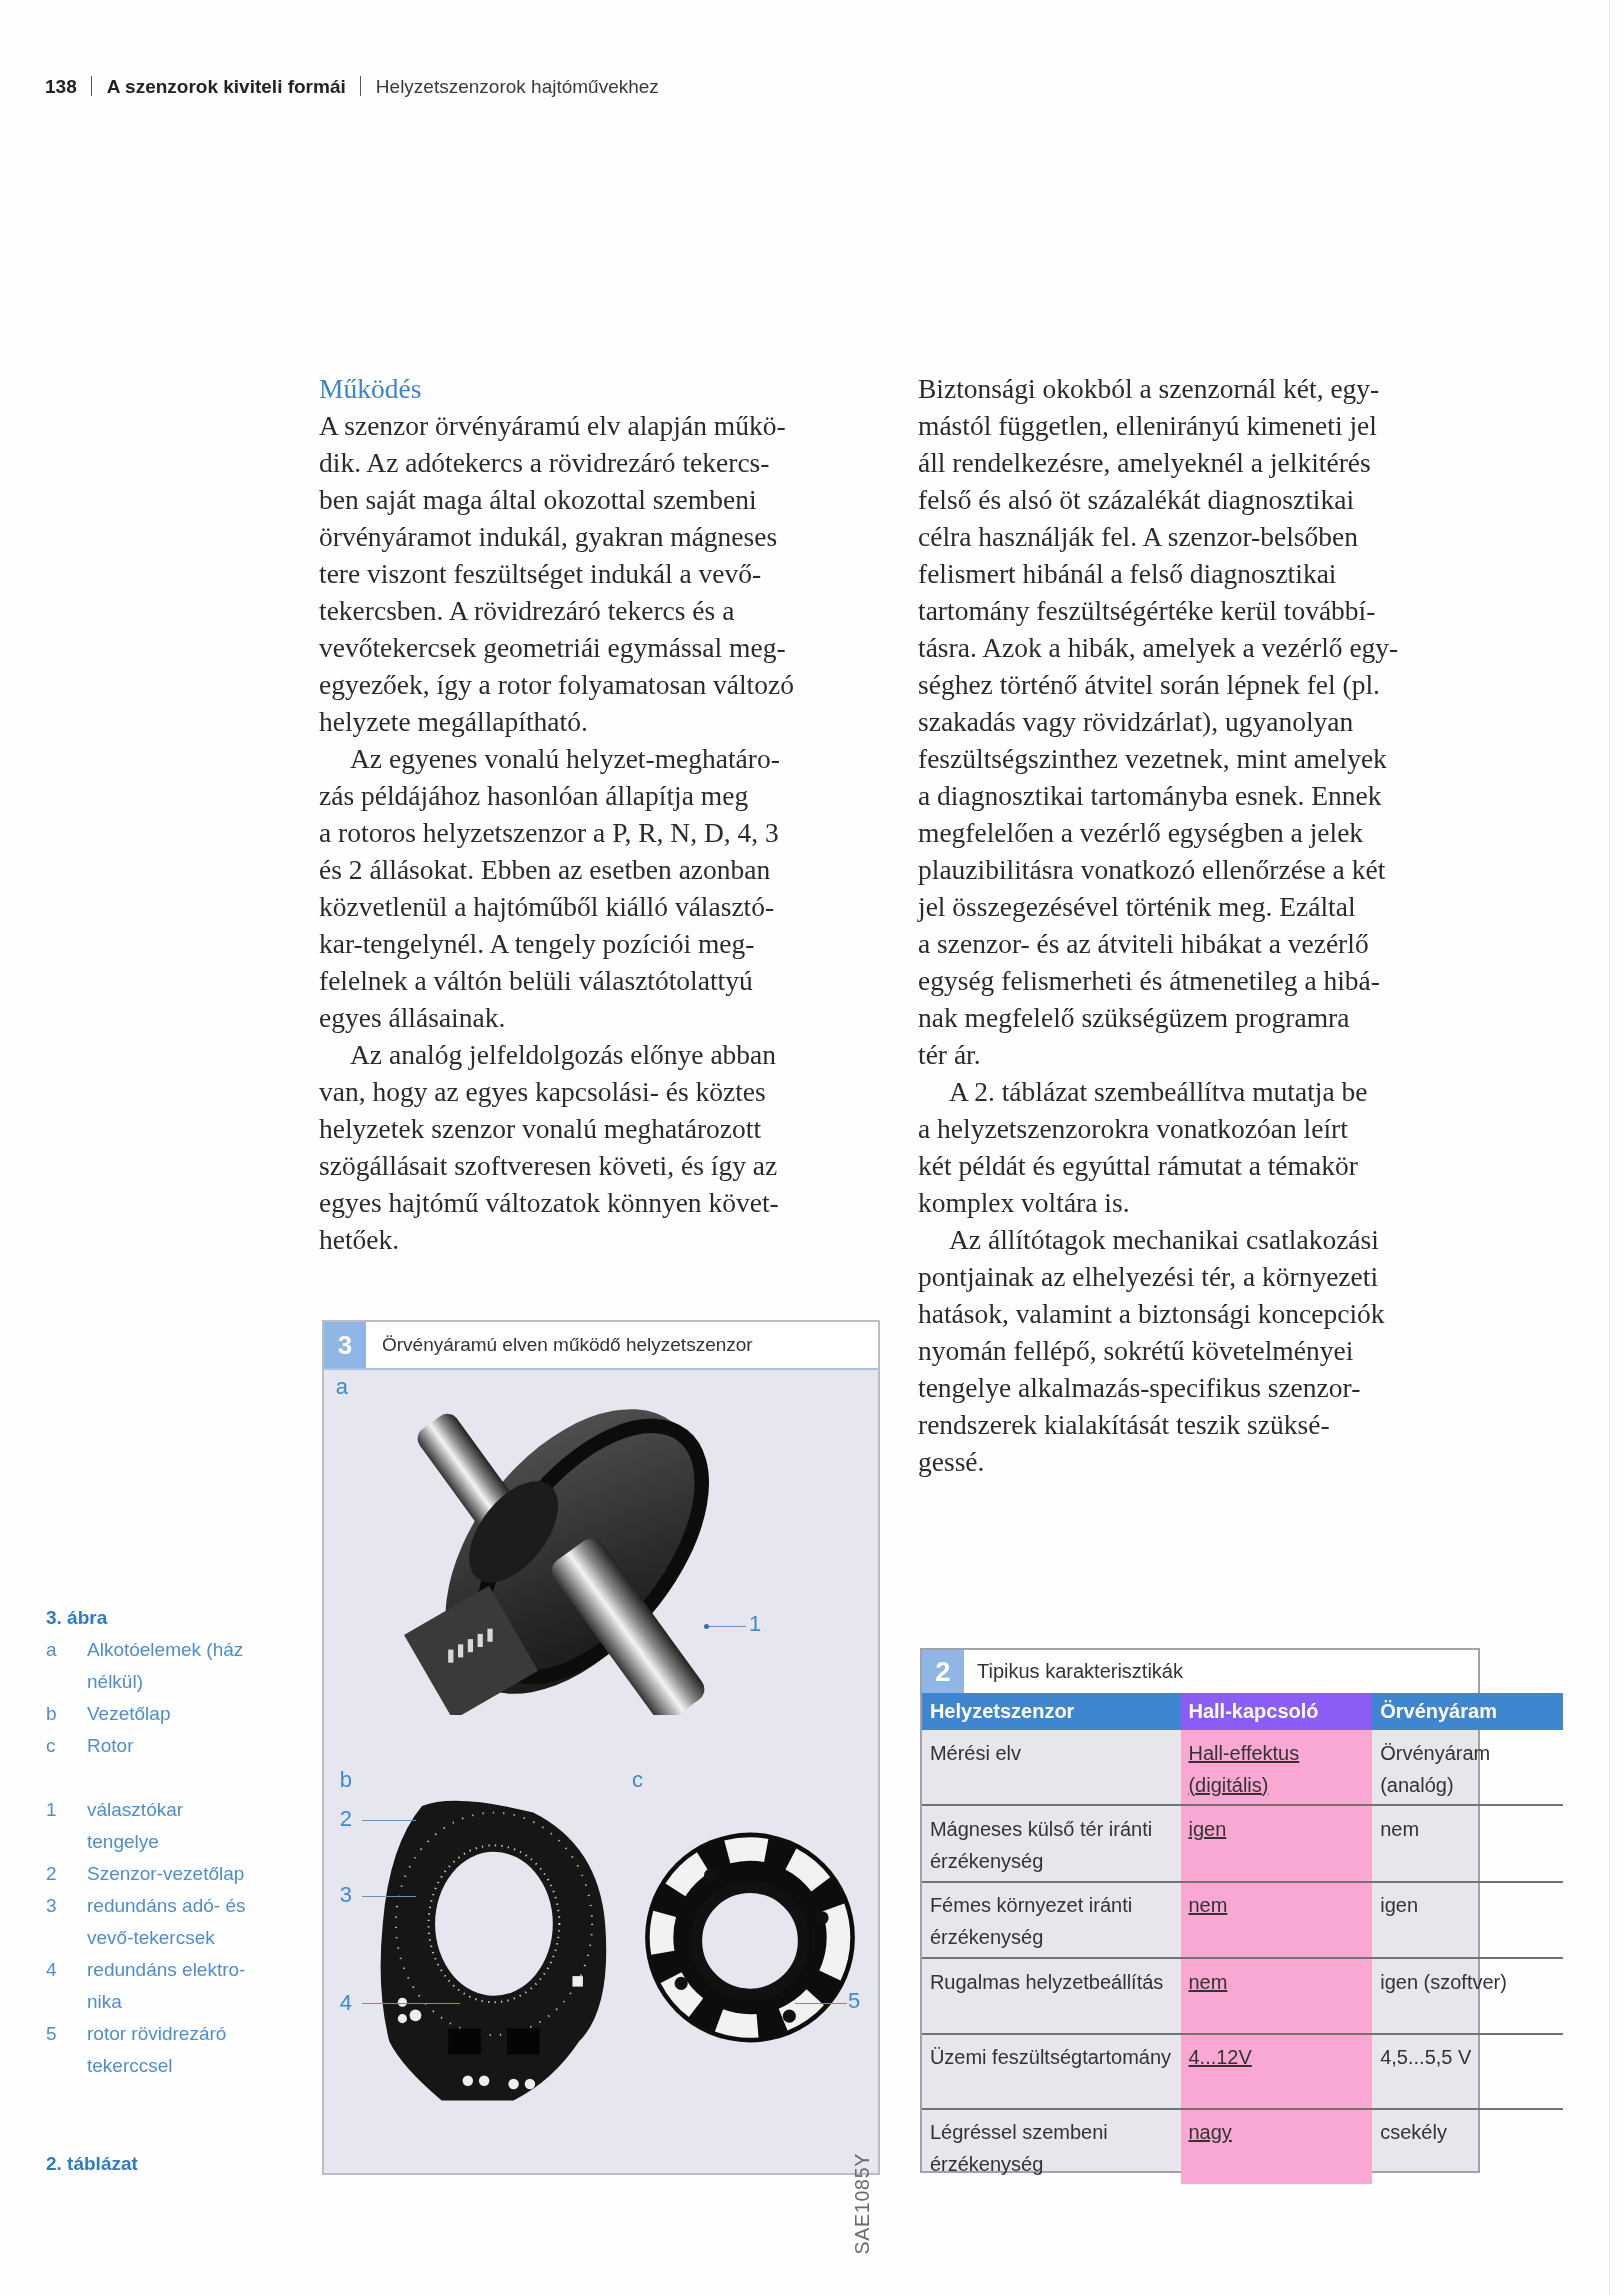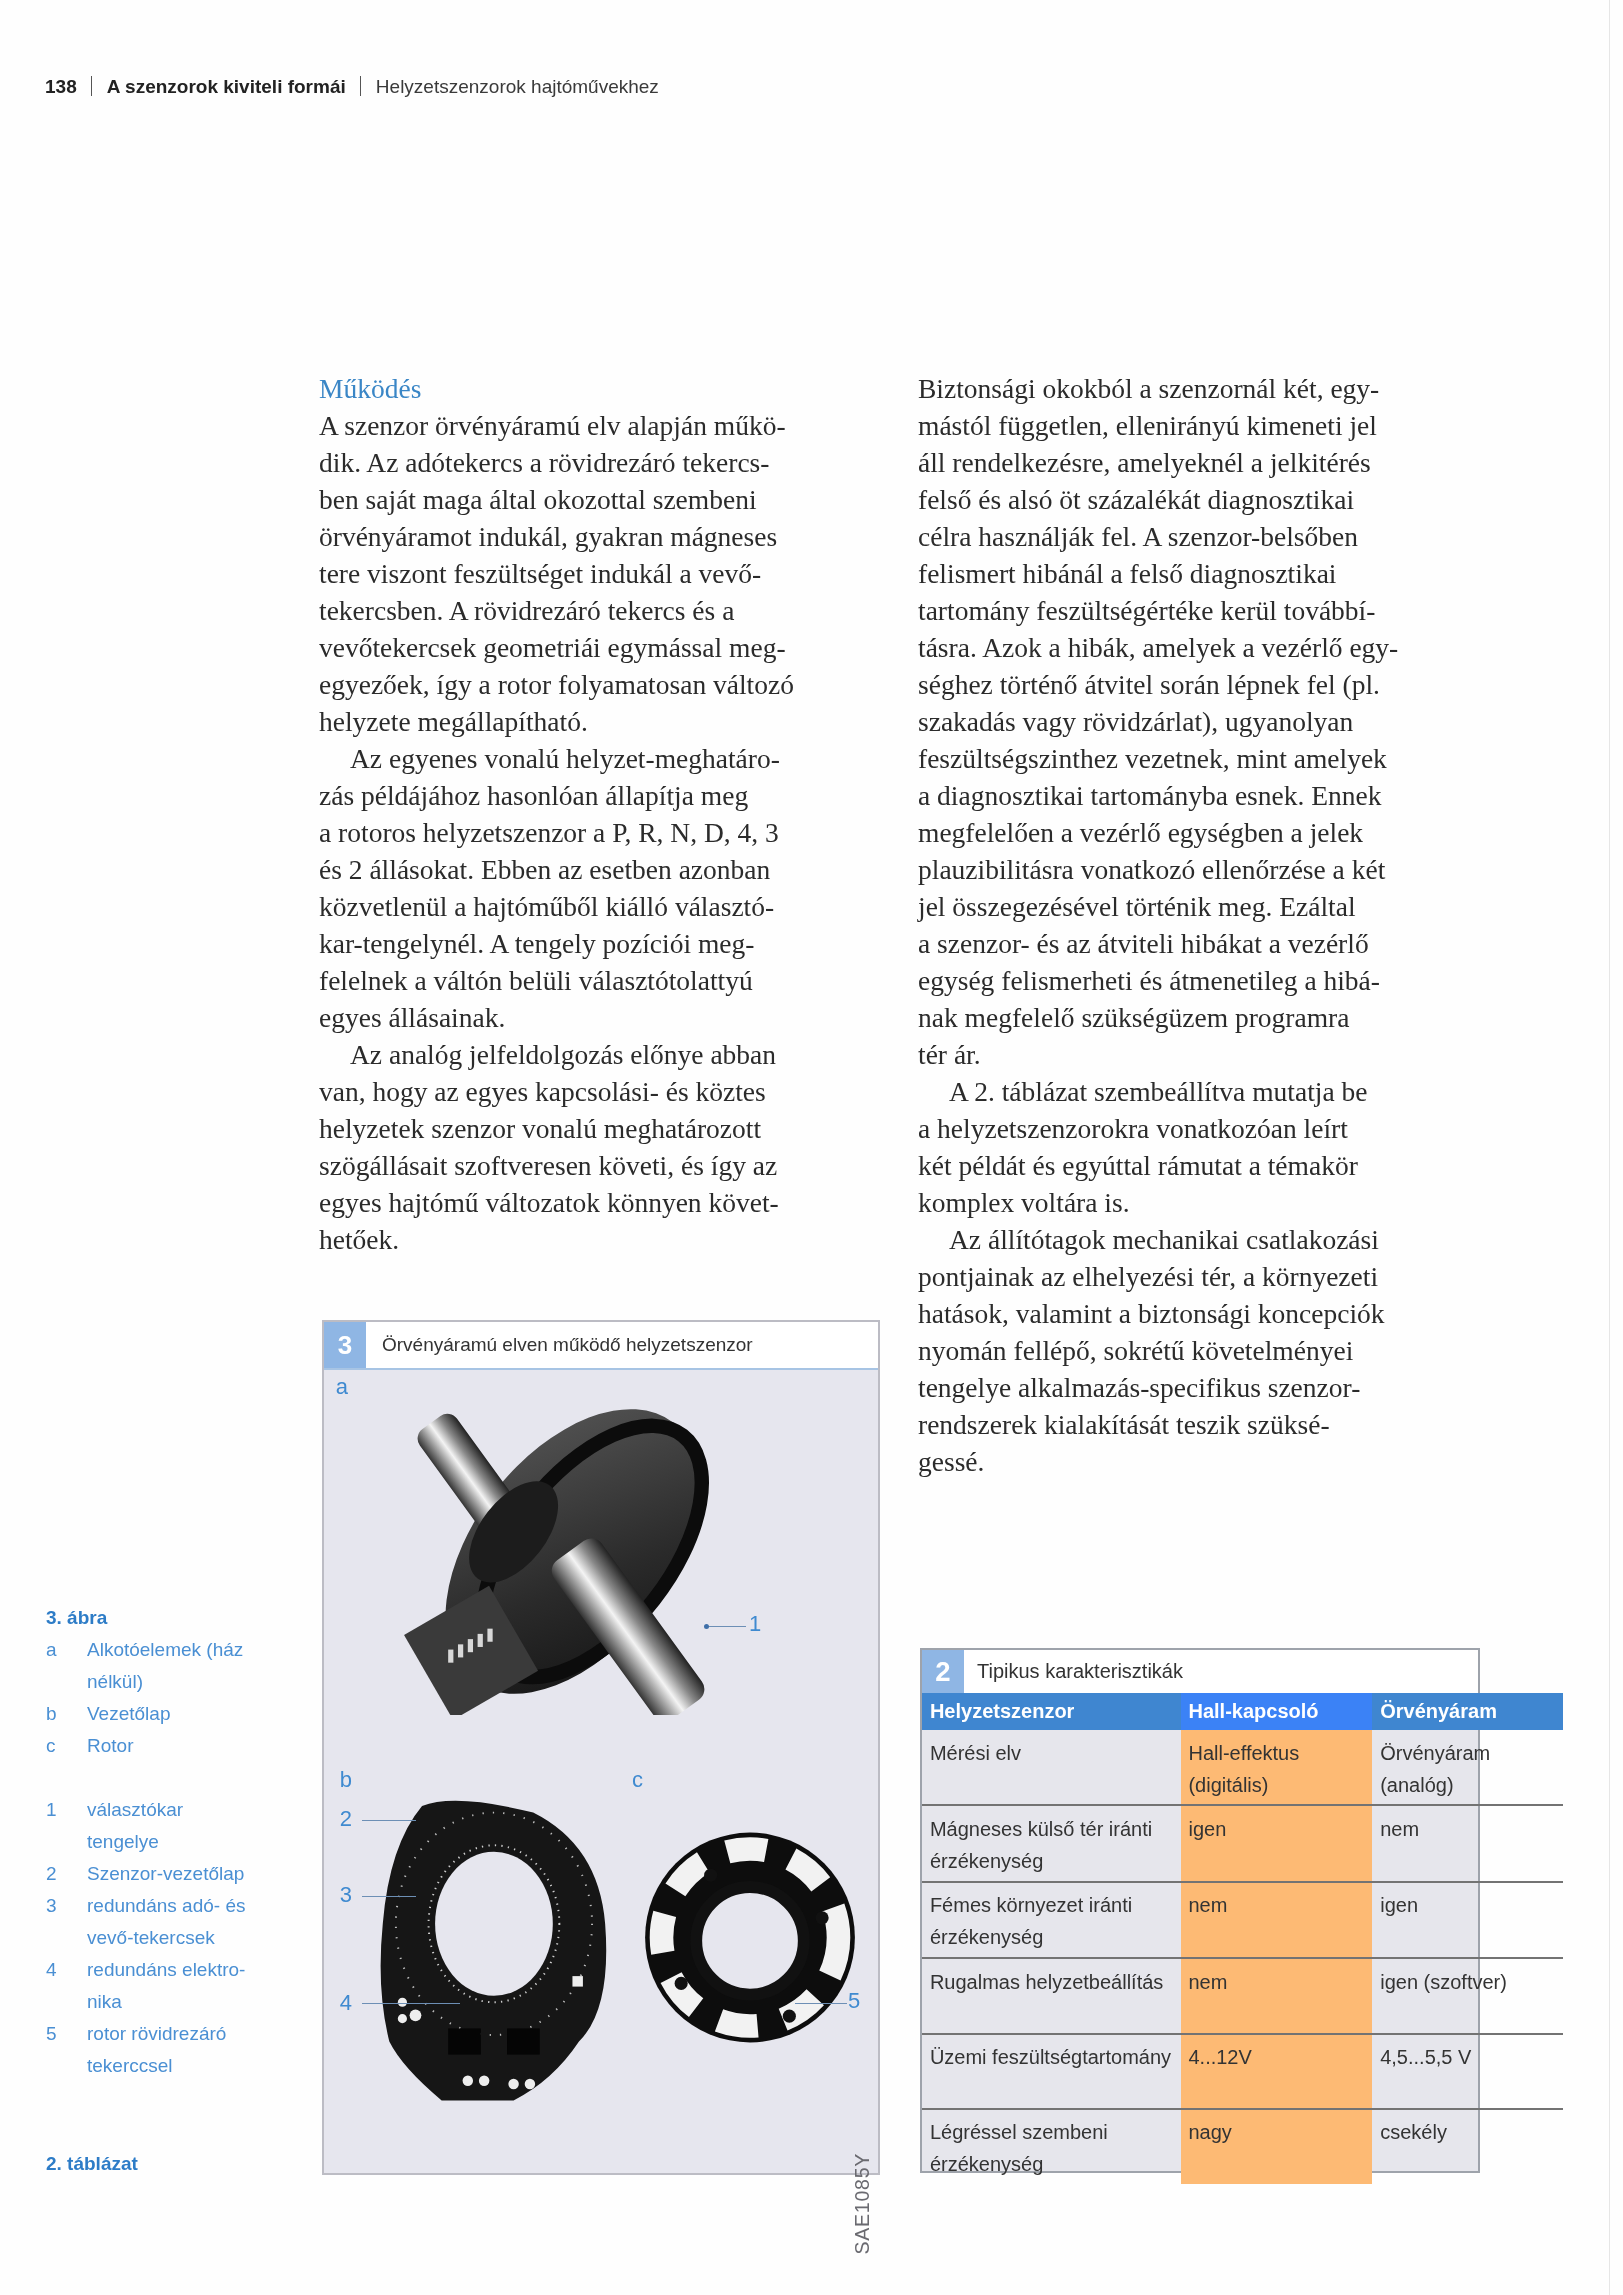--- a/index.html
+++ b/index.html
@@ -56,24 +56,24 @@
   .tbl-head { position:absolute; left:0; top:0; width:556px; height:43px; background:#fff; }
   .tbl-num { position:absolute; left:0; top:0; width:42px; height:43px; background:#8fb6e4; color:#fff;
              font-family:"Liberation Sans", sans-serif; font-weight:bold; font-size:27.5px; line-height:43px;
              text-align:center; }
   .tbl-title { position:absolute; left:55px; top:0; line-height:43px; font-family:"Liberation Sans", sans-serif;
                font-size:20px; color:#333; white-space:nowrap; }
   table.chars { position:absolute; left:0; top:43px; width:641px; border-collapse:collapse;
                 font-family:"Liberation Sans", sans-serif; font-size:20px; color:#333;padding-left:17px; }
   table.chars th { background:#3f86d0; color:#fff; text-align:left; font-weight:bold; height:37px;
                    padding:0 7.9px; white-space:nowrap; }
-  table.chars th.mid { background:#3b82f6;margin-top:33px; }
+  table.chars th.mid { background:#8b5cf6;margin-top:33px; }
   table.chars td { vertical-align:top; padding:6.5px 7.9px 3.9px 7.9px; line-height:32px;
                    border-top:2px solid #737373; }
-  table.chars td.mid { background:#fdba74; }
+  table.chars td.mid { background:#f9a8d4;text-decoration:underline; }
   table.chars tr.r0 td { border-top:none; height:63px; }
   table.chars tr td { height:63px; }
   .c0 { width:228px; } .c1 { width:165px; } .c2 { width:164px; }
 </style>
 </head>
 <body>
 
 <div class="edge-line"></div>
 
 <div class="running-header">

